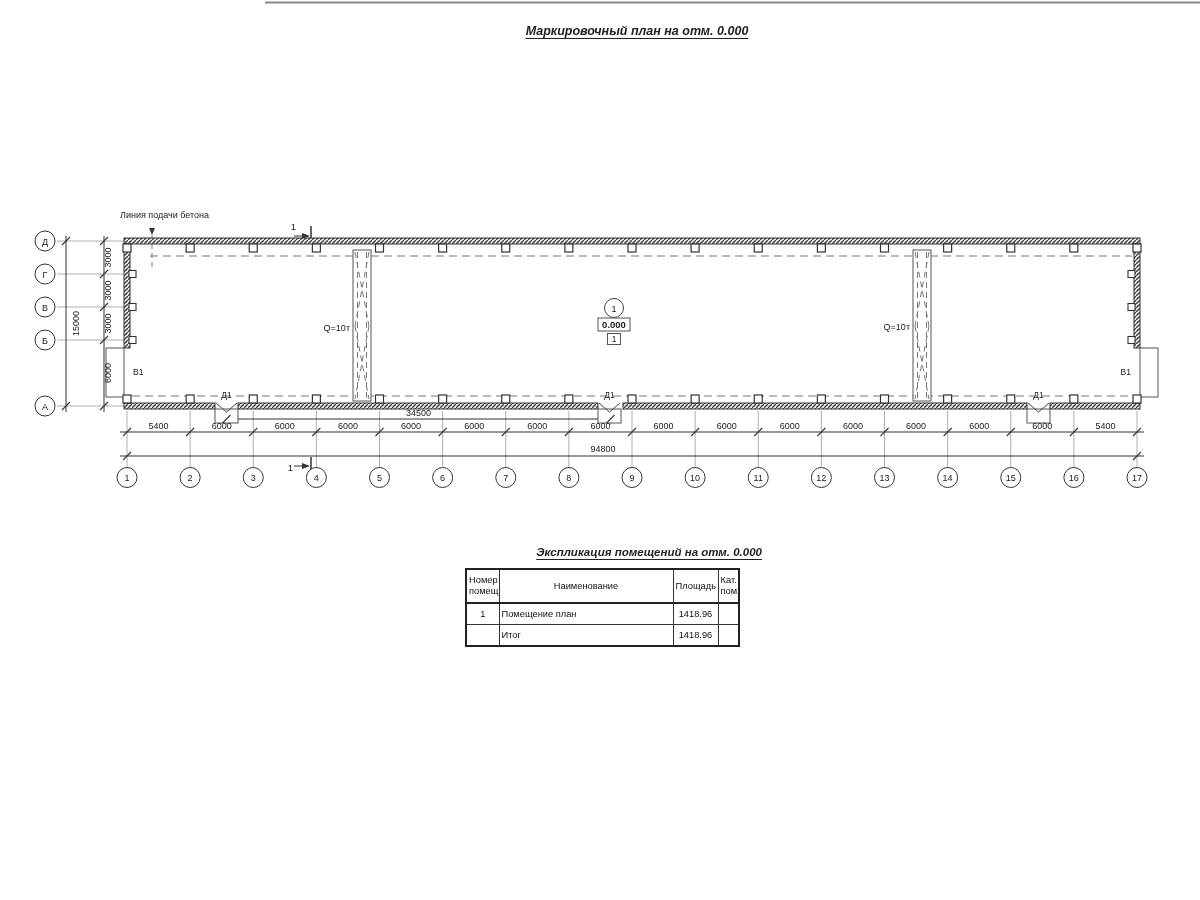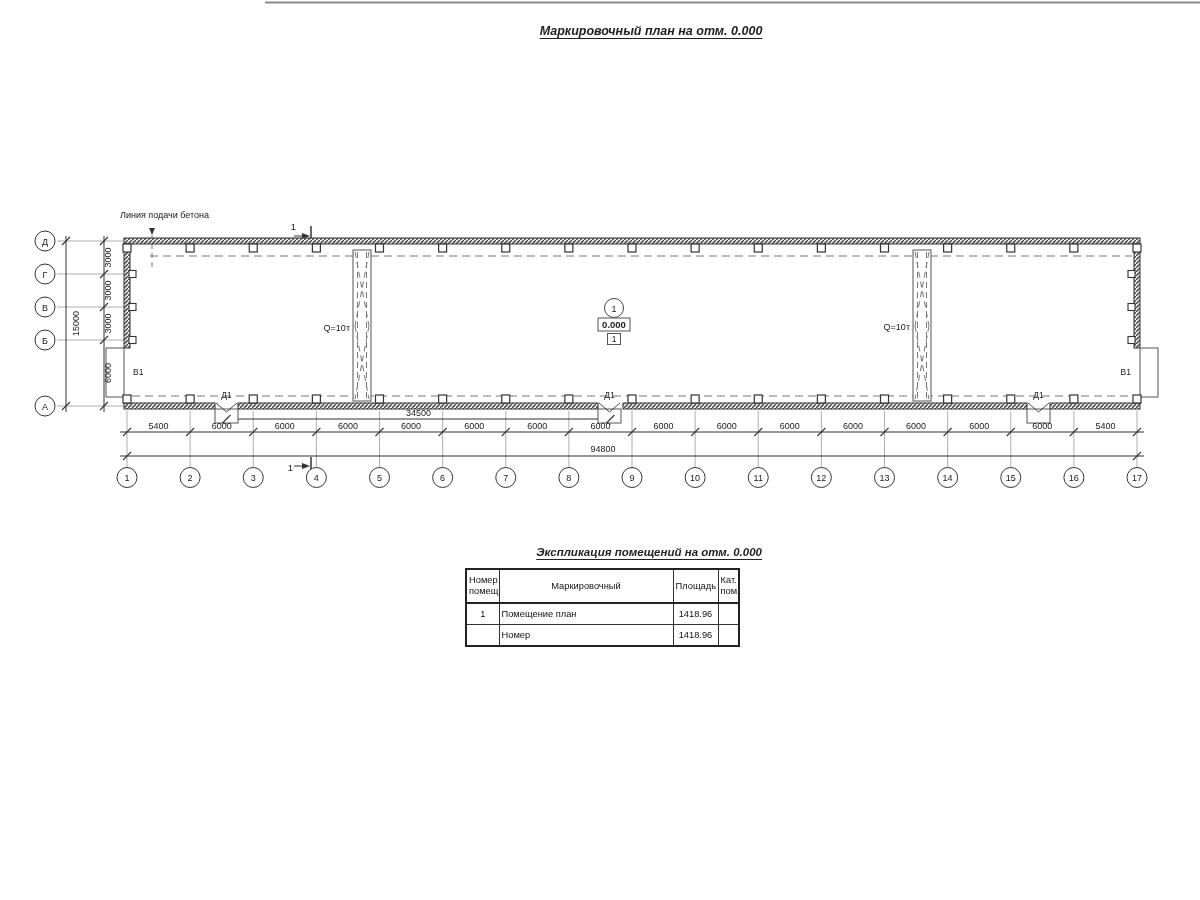--- a/index.html
+++ b/index.html
@@ -1,18 +1,18 @@
 <!DOCTYPE html>
 <html><head>
 <meta charset="utf-8">
 <style>
   html,body{margin:0;padding:0;background:#ffffff;}
   .sheet{position:relative;width:1200px;height:900px;background:#fff;overflow:hidden;
          font-family:"Liberation Sans",sans-serif;color:#1a1a1a;}
-  .main-title{position:absolute;left:418px;top:24px;width:466px;text-align:center;
+  .main-title{position:absolute;left:404px;top:24px;width:466px;text-align:center;
               font-style:italic;font-weight:700;font-size:12.5px;
               text-decoration:underline;text-underline-offset:3px;color:#222;}
   .expl-title{position:absolute;left:440px;top:546px;width:322px;text-align:right;
               font-style:italic;font-weight:700;font-size:11.5px;
               text-decoration:underline;text-underline-offset:3px;color:#222;}
   svg{position:absolute;left:0;top:0;}
   svg text{fill:#1a1a1a;font-family:"Liberation Sans",sans-serif;}
   .t8{font-size:8.5px}.t9{font-size:9px}.t95{font-size:9.5px}
   table.expl{position:absolute;left:465px;top:568px;width:273px;border-collapse:collapse;
              border:2px solid #222;table-layout:fixed;font-size:9.3px;color:#111;}
@@ -314,31 +314,31 @@
   <table class="expl">
     <colgroup>
         <col style="width:33px">
         <col style="width:174px">
         <col style="width:45px">
         <col style="width:21px">
       </colgroup>
     <tbody>
         <tr>
       <th>Номер помещ.</th>
-      <th>Маркировочный</th>
+      <th>Наименование</th>
       <th>Площадь</th>
       <th>Кат. пом.</th>
     </tr>
     <tr>
       <td class="c">1</td>
       <td class="l">Помещение план</td>
       <td class="c">1418.96</td>
       <td class="c"></td>
     </tr>
     <tr>
       <td class="c"></td>
-      <td class="l ind">Номер</td>
+      <td class="l ind">Итог</td>
       <td class="c">1418.96</td>
       <td class="c"></td>
     </tr>
   </tbody>
     </table>
 </div>
 
 </body></html>

